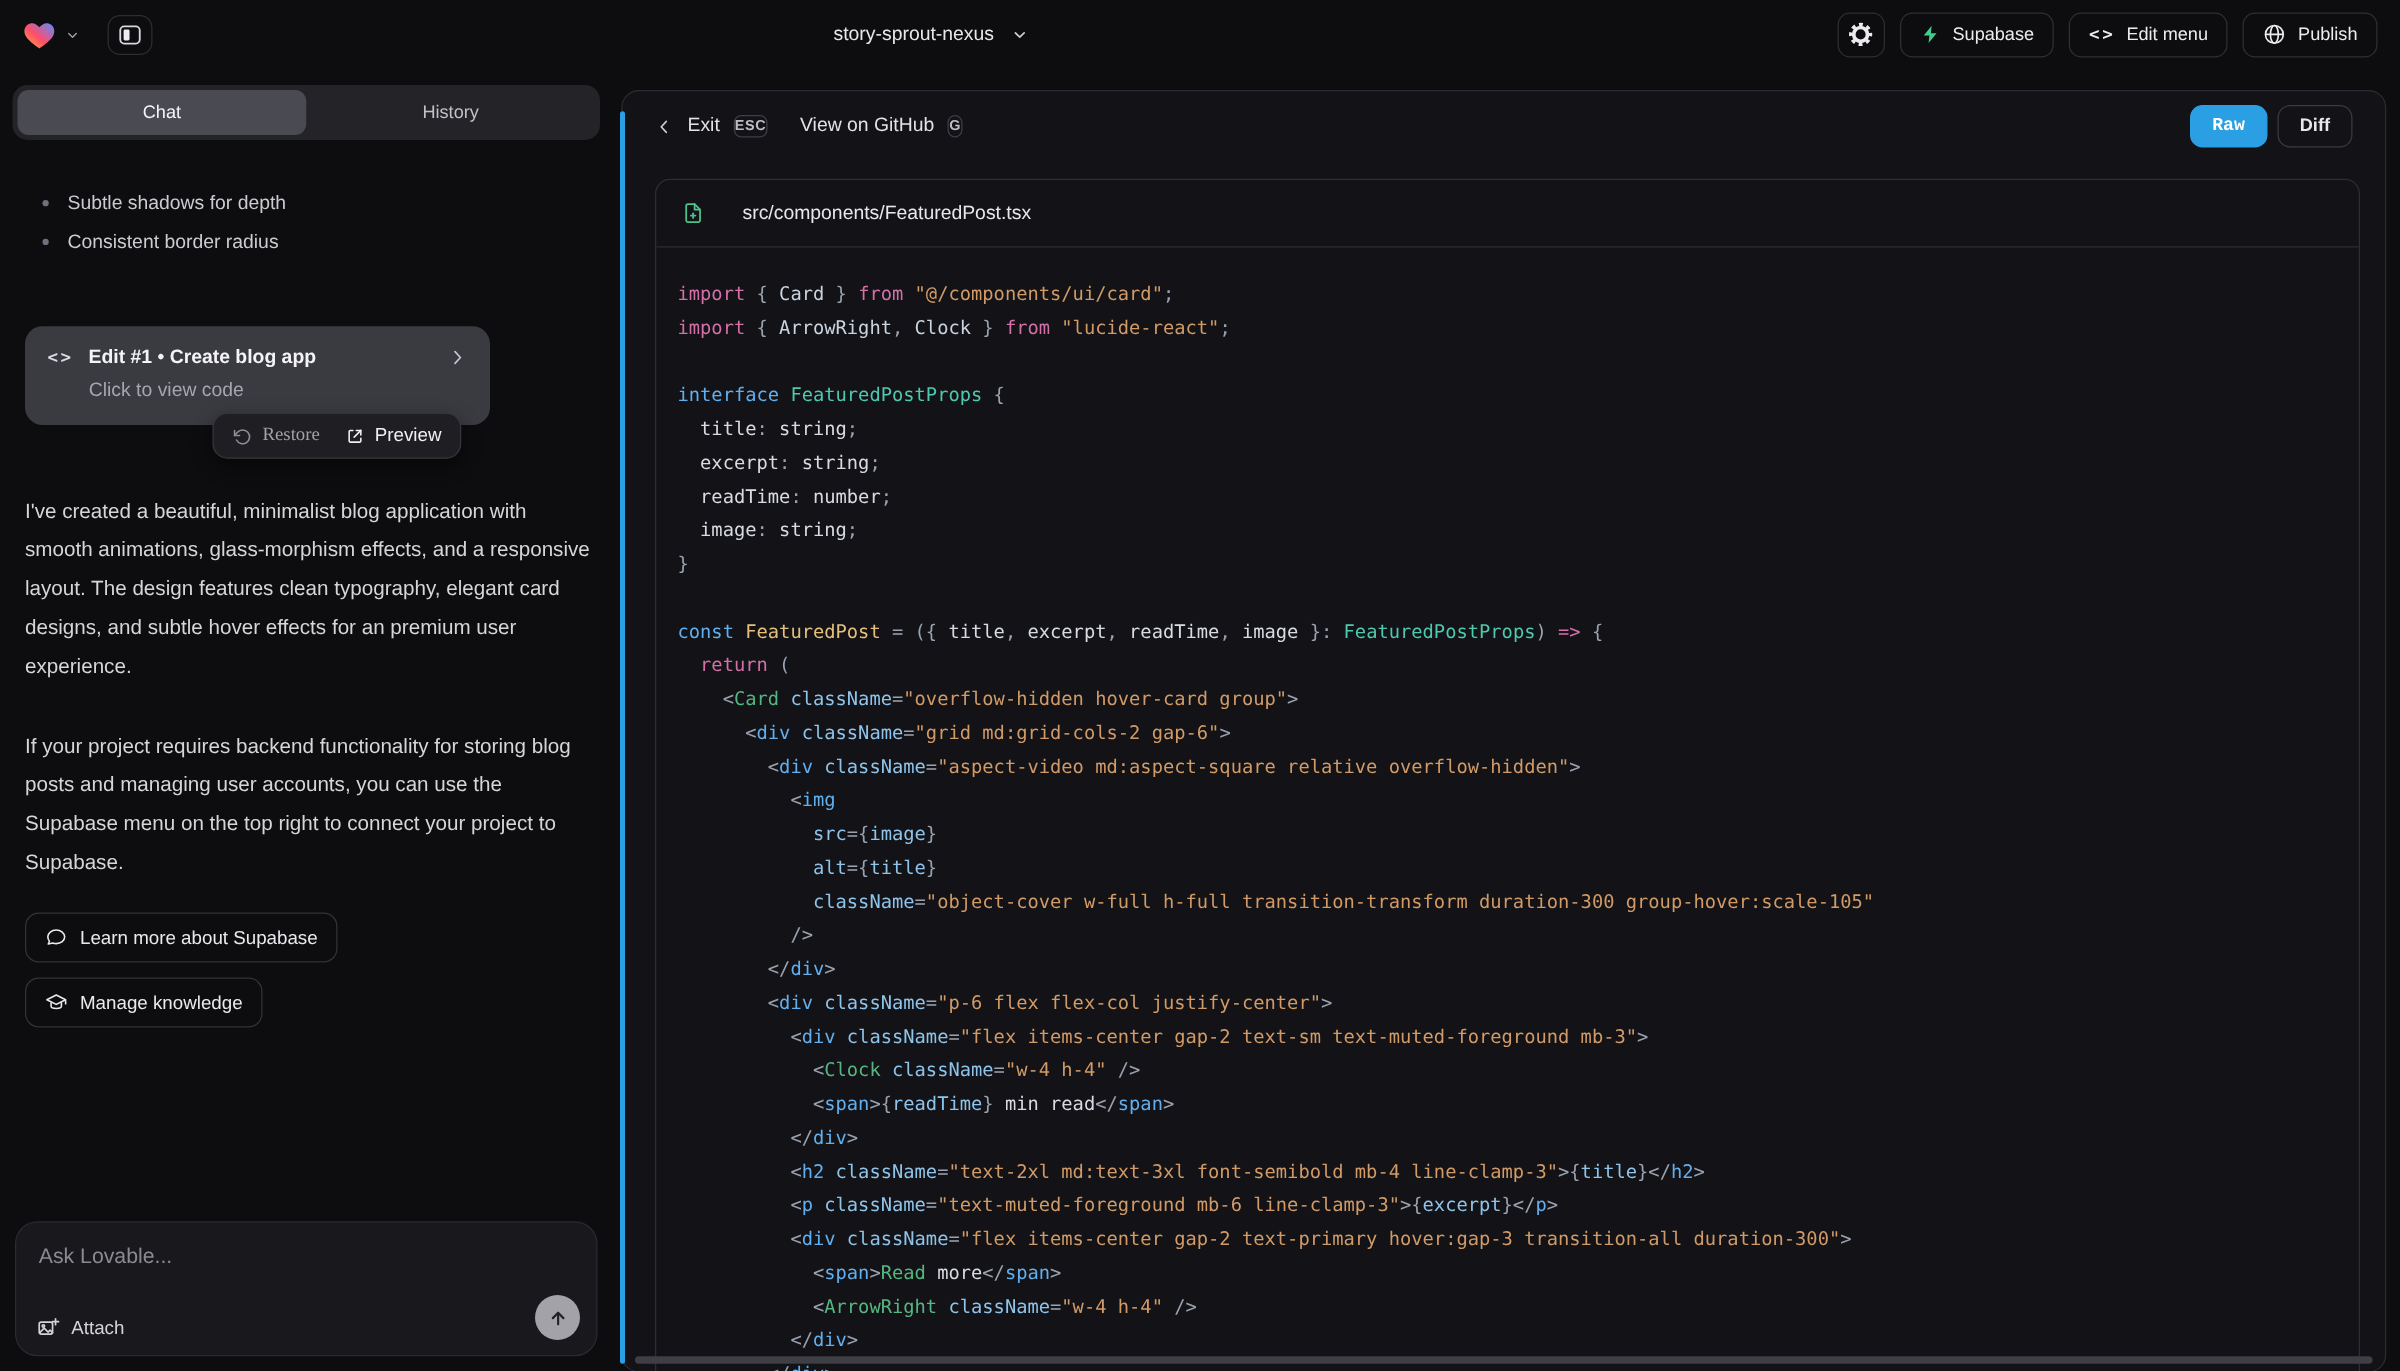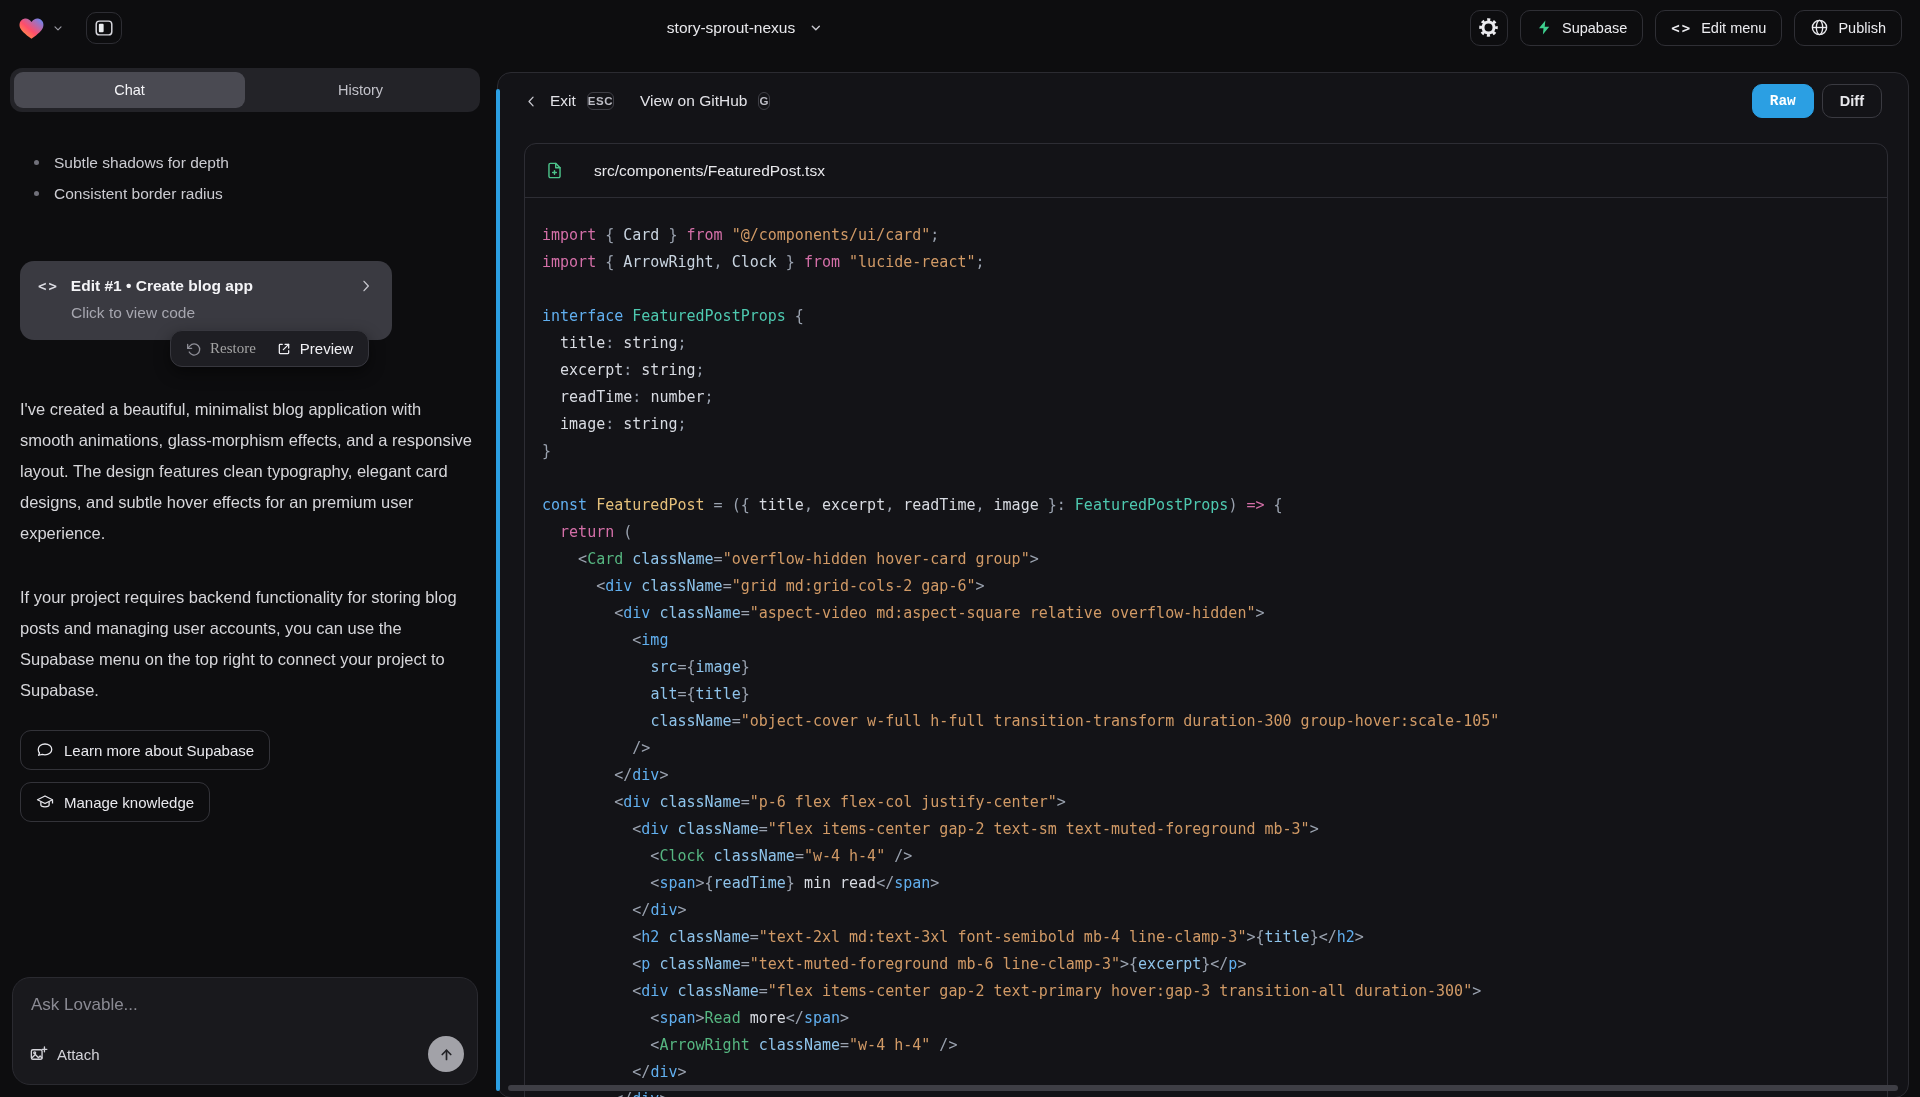--- a/index.html
+++ b/index.html
@@ -53,21 +53,21 @@
     font-size:15px; font-weight:500; color:#e9e9ee; }
   .pill-btn.learn { margin-top:24px; }
   .pill-btn.manage { margin-top:12px; }
   .composer { position:absolute; left:12px; right:12px; bottom:12px; height:108px;
     background:#19191d; border:1px solid #2a2a30; border-radius:18px; }
   .composer textarea { width:100%; height:48px; background:transparent; border:none; outline:none;
     resize:none; padding:17px 18px 0; font-family:"Liberation Sans", sans-serif;
     font-size:17px; color:#d6d6da; }
   .composer textarea::placeholder { color:#8a8a93; }
   .composer-row { position:absolute; left:16px; right:13px; bottom:12px;
-    display:flex; align-items:center; justify-content:space-between; }
+    display:flex; align-items:flex-end; justify-content:space-between; }
   .attach-btn { display:flex; align-items:center; gap:9px; font-size:15px; color:#d3d3d9;
     background:none; border:none; }
   .send-btn { width:36px; height:36px; border-radius:50%; background:#a2a2a8; border:none;
     display:flex; align-items:center; justify-content:center; }
 
   
   .panel { position:absolute; left:497px; top:72px; width:1412px; height:1026px;
     background:#131317; border:1px solid #2b2b31; border-radius:14px; z-index:10; }
   .panel-accent { position:absolute; left:-2px; top:16px; bottom:6px; width:4px;
     background:var(--accent); border-radius:2px; }

